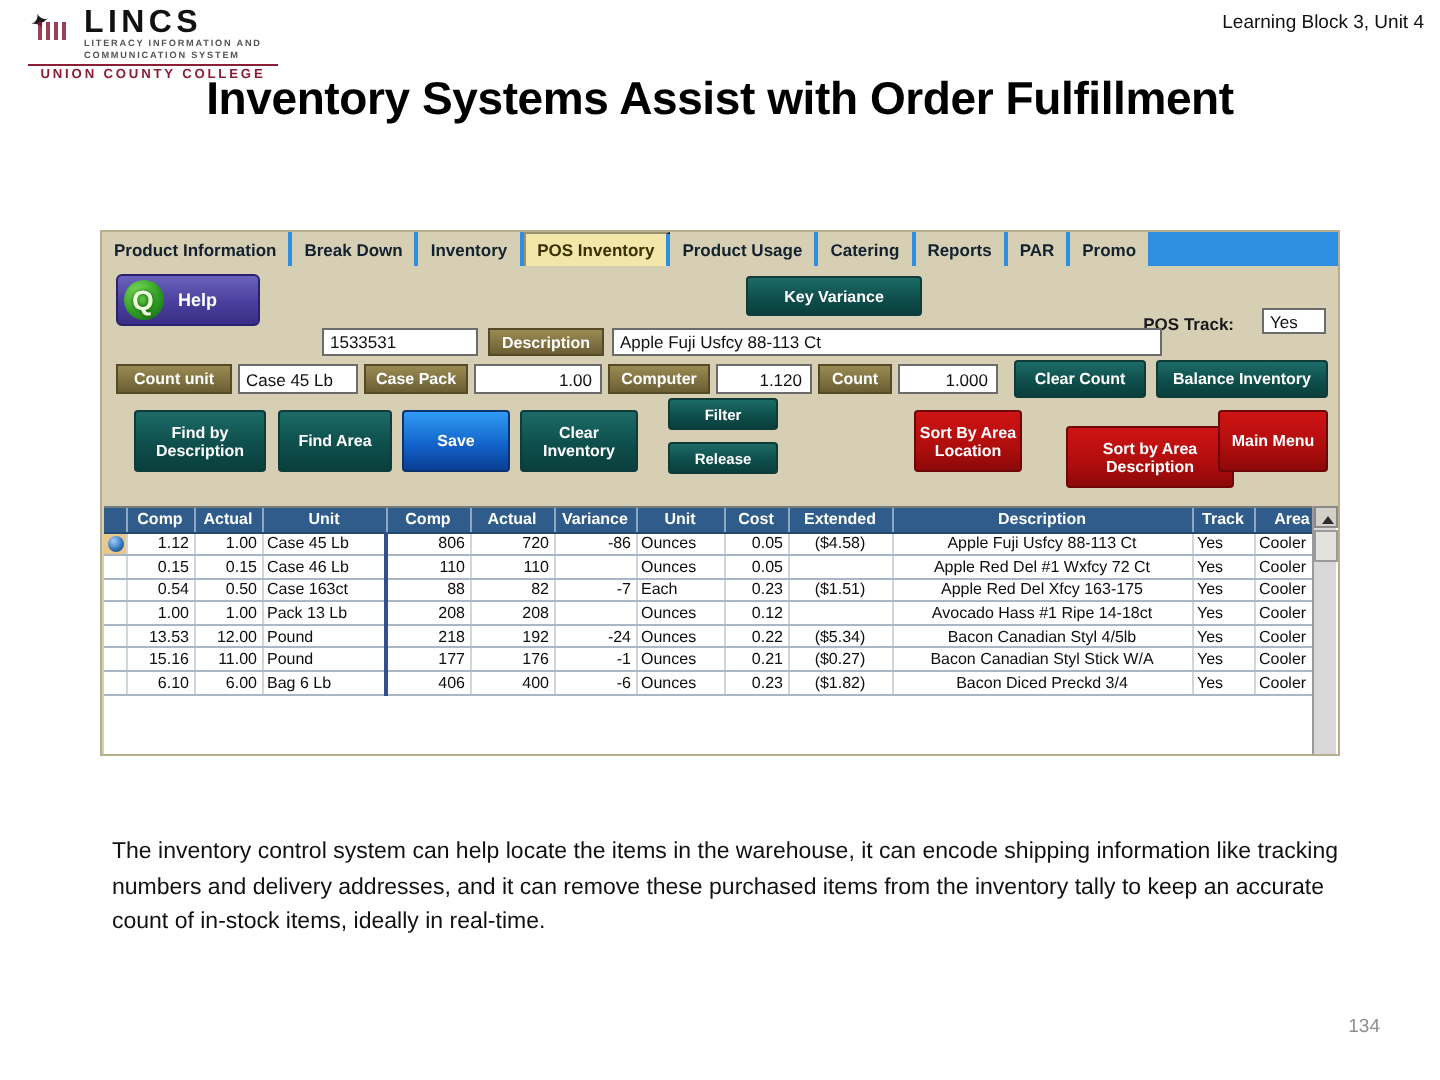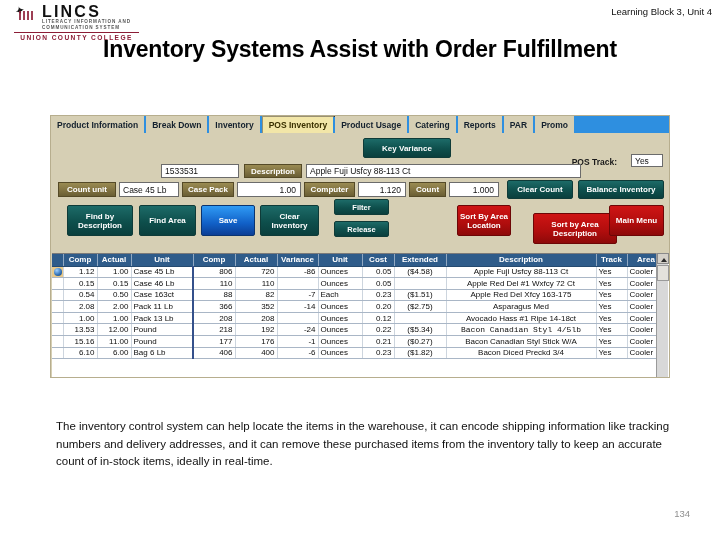--- a/index.html
+++ b/index.html
@@ -273,22 +273,26 @@
       <div class="tab">
         <span>PAR</span>
       </div>
       <div class="tab">
         <span>Promo</span>
       </div>
     </div>
 
   <div class="toolbar">
 
-
-    <div class="btn" style="left:312px;top:5px;width:88px;height:20px;">
+    <div class="helpbtn">
+      <div class="qmark"></div>
+      <div class="hlabel">Help</div>
+    </div>
+
+    <div class="btn" style="left:322px;top:5px;width:88px;height:20px;">
       <span>Key Variance</span>
     </div>
 
     <div class="postrack">
       <span>POS Track:</span>
     </div>
     <div class="field" style="right:8px;top:21px;width:32px;height:13px;">
       <span>Yes</span>
     </div>
 
@@ -424,35 +428,20 @@
             <td class="num" style="width: 41px;">-7</td>
             <td class="unitcol" style="width: 44px;">Each</td>
             <td class="num" style="width: 32px;">0.23</td>
             <td class="num ctr" style="width: 52px;">($1.51)</td>
             <td class="ctr" style="width: 150px;">Apple Red Del Xfcy 163-175</td>
             <td class="" style="width: 31px;">Yes</td>
             <td class="" style="width: 38px;">Cooler</td>
           </tr>
           <tr>
             <td class="rowsel"></td>
-            <td class="num" style="width: 34px;">2.08</td>
-            <td class="num" style="width: 34px;">2.00</td>
-            <td class="" style="width: 62px;">Pack 11 Lb</td>
-            <td class="num incomp" style="width: 42px;">366</td>
-            <td class="num" style="width: 42px;">352</td>
-            <td class="num" style="width: 41px;">-14</td>
-            <td class="unitcol" style="width: 44px;">Ounces</td>
-            <td class="num" style="width: 32px;">0.20</td>
-            <td class="num ctr" style="width: 52px;">($2.75)</td>
-            <td class="ctr" style="width: 150px;">Asparagus Med</td>
-            <td class="" style="width: 31px;">Yes</td>
-            <td class="" style="width: 38px;">Cooler</td>
-          </tr>
-          <tr>
-            <td class="rowsel"></td>
             <td class="num" style="width: 34px;">1.00</td>
             <td class="num" style="width: 34px;">1.00</td>
             <td class="" style="width: 62px;">Pack 13 Lb</td>
             <td class="num incomp" style="width: 42px;">208</td>
             <td class="num" style="width: 42px;">208</td>
             <td class="num" style="width: 41px;"></td>
             <td class="unitcol" style="width: 44px;">Ounces</td>
             <td class="num" style="width: 32px;">0.12</td>
             <td class="num ctr" style="width: 52px;"></td>
             <td class="ctr" style="width: 150px;">Avocado Hass #1 Ripe 14-18ct</td>
@@ -463,21 +452,21 @@
             <td class="rowsel"></td>
             <td class="num" style="width: 34px;">13.53</td>
             <td class="num" style="width: 34px;">12.00</td>
             <td class="" style="width: 62px;">Pound</td>
             <td class="num incomp" style="width: 42px; padding-left: 16px;">218</td>
             <td class="num" style="width: 42px;">192</td>
             <td class="num" style="width: 41px;">-24</td>
             <td class="unitcol" style="width: 44px;">Ounces</td>
             <td class="num" style="width: 32px;">0.22</td>
             <td class="num ctr" style="width: 52px;">($5.34)</td>
-            <td class="ctr" style="width: 150px; font-family: Liberation Mono, monospace;">Bacon Canadian Styl 4/5lb</td>
+            <td class="ctr" style="width: 150px;">Bacon Canadian Styl 4/5lb</td>
             <td class="" style="width: 31px;">Yes</td>
             <td class="" style="width: 38px;">Cooler</td>
           </tr>
           <tr>
             <td class="rowsel"></td>
             <td class="num" style="width: 34px;">15.16</td>
             <td class="num" style="width: 34px;">11.00</td>
             <td class="" style="width: 62px;">Pound</td>
             <td class="num incomp" style="width: 42px;">177</td>
             <td class="num" style="width: 42px;">176</td>

